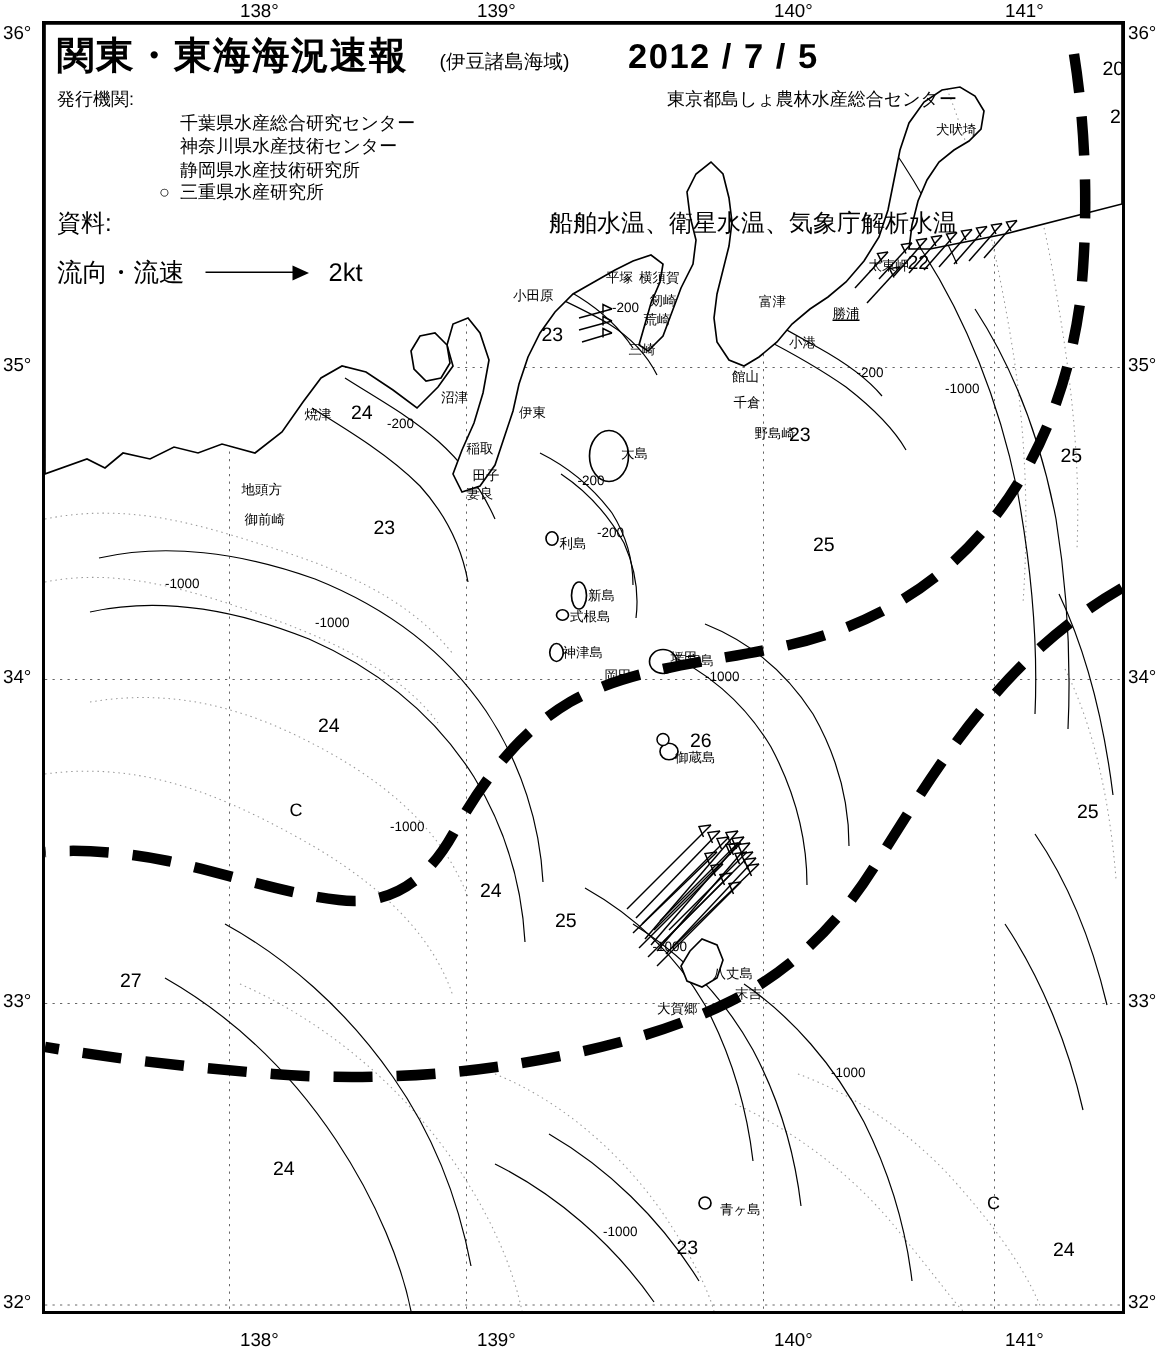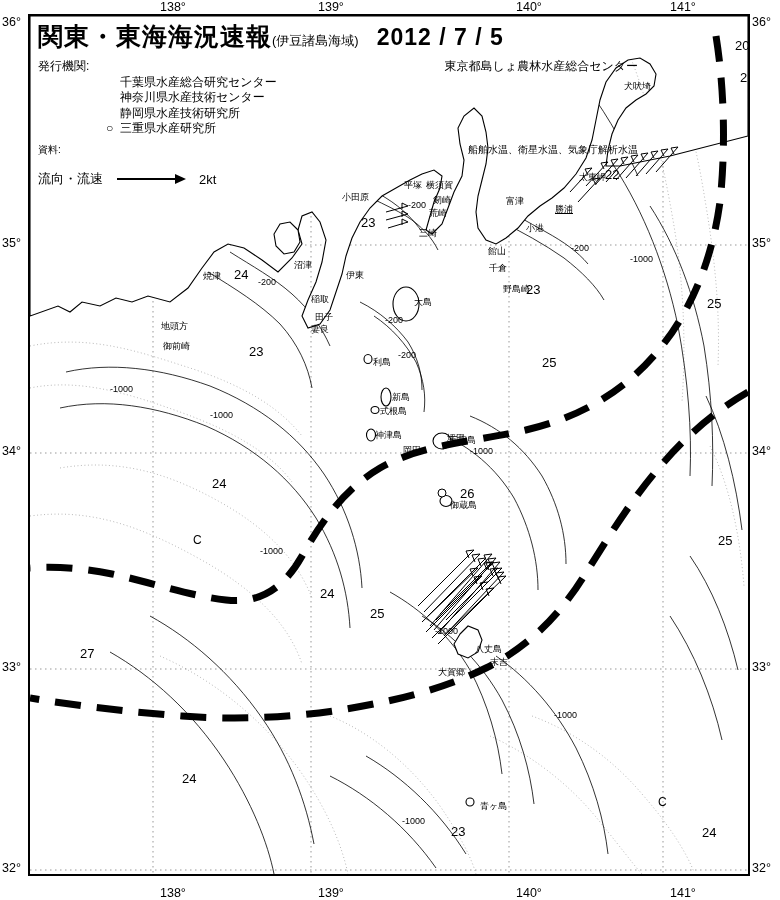--- a/index.html
+++ b/index.html
@@ -21,34 +21,34 @@
   
   .axlabel{
     position:absolute;font-size:12.5px;letter-spacing:0px;
     color:#000;white-space:nowrap;
   }
 
   
   .header{position:absolute;left:38px;top:20px;width:600px;}
   .title{
     font-size:25px;font-weight:bold;letter-spacing:1px;
-    display:flex;align-items:baseline;
+    display:flex;align-items:baseline;gap:21px;
   }
   .title .sub{font-size:13px;font-weight:normal;letter-spacing:0;}
   .title .date{font-size:23px;font-weight:bold;margin-left:18px;letter-spacing:1px;}
   .issuer{margin-top:6px;font-size:12px;line-height:15.5px;}
   .issuer .row{display:flex;}
   .issuer .lab{width:82px;flex:0 0 82px;}
   .issuer .val{flex:1;text-align:right;}
   .issuer .indent{margin-left:82px;}
   .issuer .bullet{margin-left:68px;}
   .issuer .bullet span.mk{display:inline-block;width:14px;}
-  .material{margin-top:5px;font-size:10px;}
+  .material{margin-top:5px;font-size:16px;}
   .legend{
-    position:absolute;left:38px;top:170px;font-size:13px;
+    position:absolute;left:38px;top:170px;font-size:17px;
     display:flex;align-items:center;
   }
   .legend .arrowbox{position:relative;width:72px;height:14px;margin:0 10px 0 14px;}
   .legend .arrowbox .shaft{position:absolute;left:0;top:6px;width:62px;height:1.6px;background:#000;}
   .legend .arrowbox .head{
     position:absolute;left:58px;top:2px;width:0;height:0;
     border-left:11px solid #000;border-top:5px solid transparent;border-bottom:5px solid transparent;
   }
 
   

